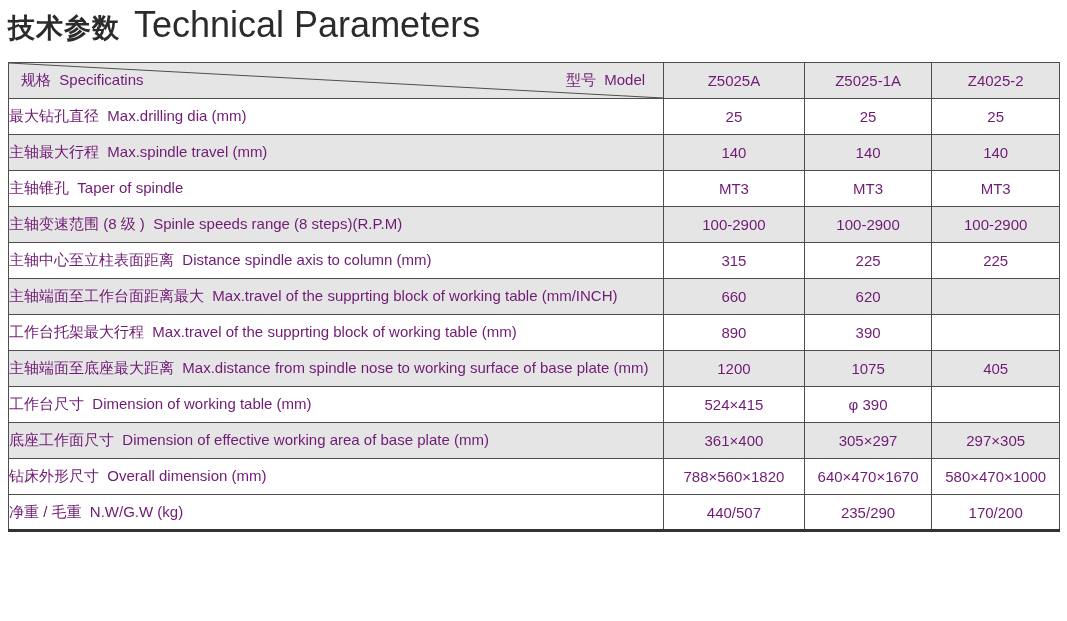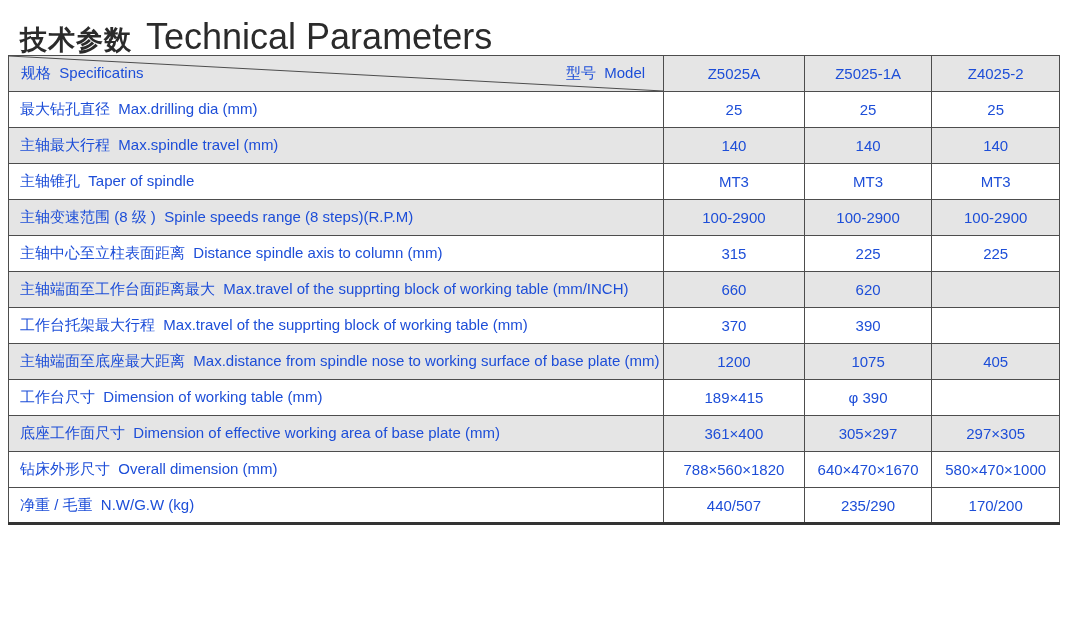--- a/index.html
+++ b/index.html
@@ -12,46 +12,46 @@
     position: relative;
     width: 1067px;
     height: 621px;
     background: #ffffff;
     overflow: hidden;
   }
   .title {
     position: absolute;
     left: 8px;
     top: 4px;
-    margin: 12px;
+    margin: 0;
     display: flex;
     align-items: baseline;
     gap: 14px;
     color: #2b2b2b;
   }
   .title-zh {
     font-size: 27px;
     font-weight: 700;
     letter-spacing: 1px;
     white-space: pre;
   }
   .title-en {
     font-size: 36px;
     font-weight: 400;
     white-space: pre;
   }
   table.spec-table {
     position: absolute;
     left: 8px;
-    top: 55px;
+    top: 62px;
     width: 1052px;
     border-collapse: collapse;
     table-layout: fixed;
     font-size: 15px;
-    color: #1d4ed8;
+    color: #701a75;
     border: 1px solid #3f3f3f;
     border-bottom: 3px solid #333333;
   }
   col.c-label { width: 652px; }
   col.c-m1 { width: 140px; }
   col.c-m2 { width: 127px; }
   col.c-m3 { width: 127px; }
   th, td {
     border: 1px solid #4d4d4d;
     height: 36px;
@@ -83,21 +83,21 @@
   .spec-label, .model-label, .label-cell, .model-head {
     white-space: pre;
   }
   .model-head {
     text-align: center;
     font-weight: 400;
     margin-top: 12px;
   }
   .label-cell {
     text-align: left;
-    padding-left: 11px;
+    padding-left: 0;
     overflow: hidden;
   }
   .value-cell {
     text-align: center;
   }
 </style>
 </head>
 <body>
 
 <div class="page">
@@ -162,33 +162,33 @@
           <td class="value-cell">225</td>
         </tr>
         <tr class="shaded">
           <td class="label-cell">主轴端面至工作台面距离最大  Max.travel of the supprting block of working table (mm/INCH)</td>
           <td class="value-cell">660</td>
           <td class="value-cell">620</td>
           <td class="value-cell"></td>
         </tr>
         <tr class="plain">
           <td class="label-cell">工作台托架最大行程  Max.travel of the supprting block of working table (mm)</td>
-          <td class="value-cell">370</td>
+          <td class="value-cell">890</td>
           <td class="value-cell">390</td>
           <td class="value-cell"></td>
         </tr>
         <tr class="shaded">
           <td class="label-cell">主轴端面至底座最大距离  Max.distance from spindle nose to working surface of base plate (mm)</td>
           <td class="value-cell">1200</td>
           <td class="value-cell">1075</td>
           <td class="value-cell">405</td>
         </tr>
         <tr class="plain">
           <td class="label-cell">工作台尺寸  Dimension of working table (mm)</td>
-          <td class="value-cell">189×415</td>
+          <td class="value-cell">524×415</td>
           <td class="value-cell">φ 390</td>
           <td class="value-cell"></td>
         </tr>
         <tr class="shaded">
           <td class="label-cell">底座工作面尺寸  Dimension of effective working area of base plate (mm)</td>
           <td class="value-cell">361×400</td>
           <td class="value-cell">305×297</td>
           <td class="value-cell">297×305</td>
         </tr>
         <tr class="plain">

